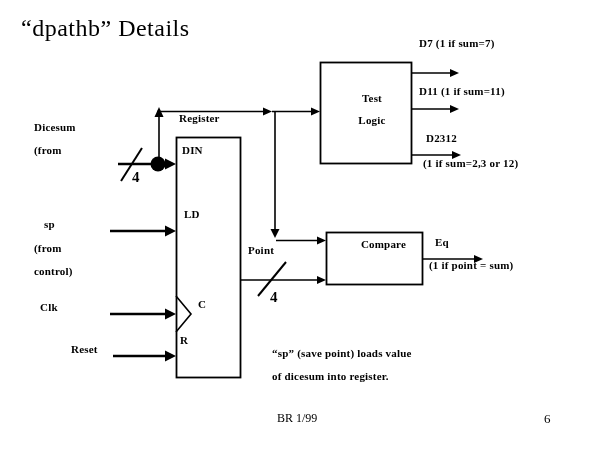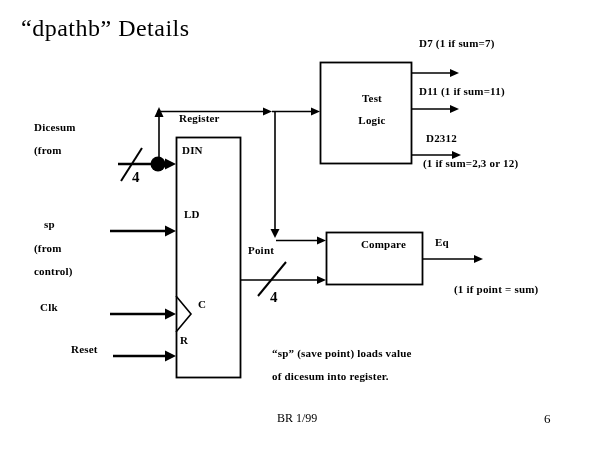--- a/index.html
+++ b/index.html
@@ -117,21 +117,21 @@
     <div style="position:static;">Logic</div>
   </div>
 
   <div class="lbl" style="left:419px;top:37px;">D7 (1 if sum=7)</div>
   <div class="lbl" style="left:419px;top:85px;">D11 (1 if sum=11)</div>
   <div class="lbl" style="left:426px;top:132px;text-align:right;">D2312</div>
   <div class="lbl" style="left:423px;top:157px;">(1 if sum=2,3 or 12)</div>
 
   <div class="lbl center" style="left:326px;top:238px;width:115px;">Compare</div>
   <div class="lbl" style="left:435px;top:236px;">Eq</div>
-  <div class="lbl" style="left:454px;top:259px;margin-top:24px;">(1 if point = sum)</div>
+  <div class="lbl" style="left:429px;top:259px;">(1 if point = sum)</div>
 
   <div class="lbl" style="left:248px;top:244px;">Point</div>
   <div class="lbl buswidth" style="left:270px;top:289px;">4</div>
 
   <div class="lbl" style="left:272px;top:347px;">“sp” (save point) loads value</div>
   <div class="lbl" style="left:272px;top:370px;">of dicesum into register.</div>
 
   <div class="small" style="left:277px;top:411px;">BR 1/99</div>
   <div class="small" style="left:544px;top:411px;font-size:13px;">6</div>
 

